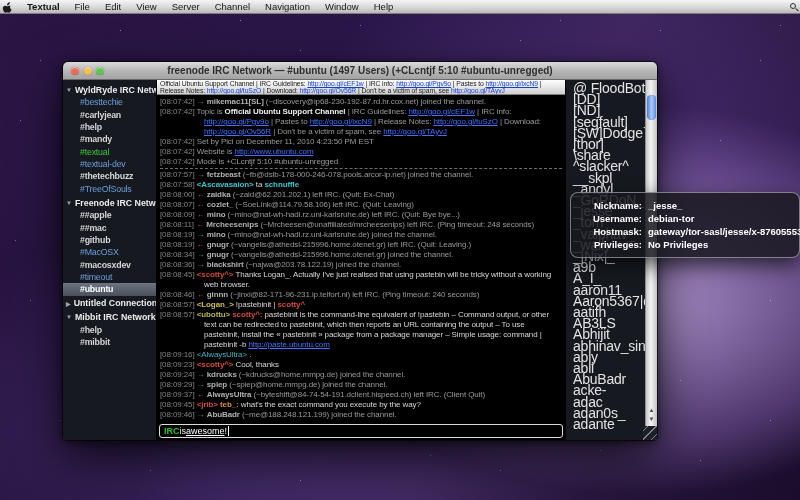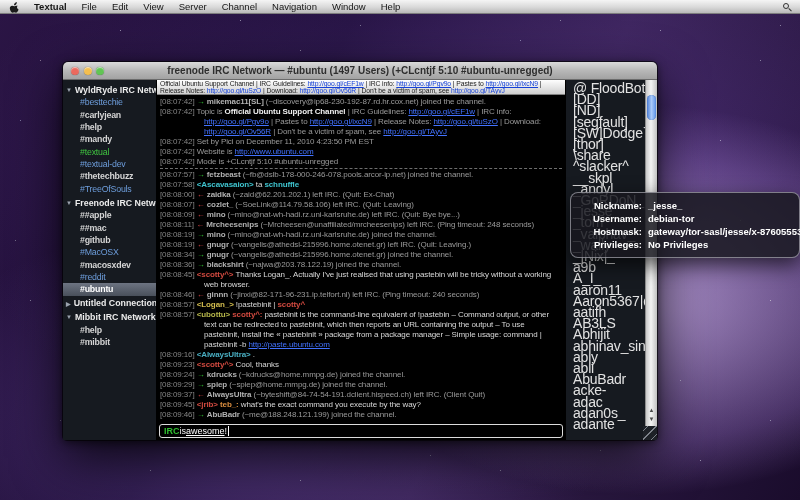--- a/index.html
+++ b/index.html
@@ -16,21 +16,21 @@
   .stars { position:absolute; top:0; left:0; width:1px; height:1px; background:#fff; border-radius:50%; opacity:.75;
     box-shadow: 40px 60px #cbc,120px 30px #dde,200px 90px #bbe,300px 50px #ccd,420px 70px #dce,
       520px 40px #cce,640px 90px #eef,720px 140px #dde,760px 60px #ccd,80px 180px #bbd,30px 300px #ccd,
       60px 420px #bbc,150px 470px #ccd,300px 480px #dde,500px 470px #ccd,700px 460px #dde,770px 300px #eee,
       740px 220px #ccd,680px 380px #dde,240px 20px #dde,360px 25px #bbc,560px 20px #ccd,660px 30px #dde,
       780px 25px #ccd,20px 120px #bbd,15px 240px #aab,770px 420px #ccd,600px 450px #bbc,430px 455px #ccd; }
 
   
   .menubar { position:absolute; top:0; left:0; right:0; height:14px; z-index:10;
     background:linear-gradient(#f5f5f5,#d9d9d9 55%,#b9b9b9); border-bottom:1px solid #7d7d7d;
-    display:flex; align-items:center; padding:0 9px; gap:15px; font-size:9.5px; color:#151515; }
+    display:flex; align-items:center; padding:0 2px; gap:15px; font-size:9.5px; color:#151515; }
   .menu-item { white-space:nowrap; }
   .menu-item.app-name { font-weight:bold; }
   .apple { display:flex; align-items:center; }
   .spotlight { margin-left:auto; position:relative; width:8px; height:8px; }
   .spotlight i { position:absolute; left:0; top:0; width:6px; height:6px; border:1.4px solid #333; border-radius:50%; }
   .spotlight b { position:absolute; left:5px; top:6px; width:3.5px; height:1.4px; background:#333; transform:rotate(45deg); }
 
   
   .window { position:absolute; left:63px; top:62px; width:594px; height:378px; z-index:20;
     border-radius:5px 5px 4px 4px; background:#000; display:flex; flex-direction:column;
@@ -70,21 +70,21 @@
   .sg-sn { color:#b2b2b2; font-weight:bold; }
   .sg-j { color:#2fbe2f; font-weight:bold; }
   .sg-p { color:#e04545; font-weight:bold; }
   .sg-lnk { color:#4272ff; text-decoration:underline; }
   .sg-w { color:#d8d8d8; }
   .sg-bw { color:#f0f0f0; font-weight:bold; }
   .sg-nr { color:#d0493f; font-weight:bold; }
   .sg-nc { color:#3fc4cf; font-weight:bold; }
   .sg-ny { color:#d2bc4e; font-weight:bold; }
   .sg-no { color:#b5b54a; font-weight:bold; }
-  .sg-nt { color:#49aec2; font-weight:bold; }
+  .sg-nt { color:#49aec2; font-weight:normal; }
   .sg-mn { color:#d98d3f; font-weight:bold; }
   .sg-mr { color:#d0493f; font-weight:bold; }
   .sg-hl { color:#3fc4cf; font-weight:bold; }
 
   .inputbar { flex:0 0 17px; position:relative; background:#000; }
   .inputbox { position:absolute; left:2px; right:2px; top:1px; bottom:2px; border:1px solid #dcdcdc;
     border-radius:3px; background:#000; display:flex; align-items:center; padding:0 4px;
     font-size:9px; color:#fff; white-space:nowrap; overflow:hidden; }
   .in-g { color:#2fbe2f; font-weight:bold; }
   .in-pl { color:#f2f2f2; }
@@ -167,21 +167,21 @@
         <div class="side-item c-blue">#TreeOfSouls</div>
         <div class="side-header">
           <span class="tri">▼</span>
           <span>Freenode IRC Network</span>
         </div>
         <div class="side-item c-plain">##apple</div>
         <div class="side-item c-plain">##mac</div>
         <div class="side-item c-plain">#github</div>
         <div class="side-item c-blue">#MacOSX</div>
         <div class="side-item c-plain">#macosxdev</div>
-        <div class="side-item c-blue">#reddit</div>
+        <div class="side-item c-blue">#timeout</div>
         <div class="side-item c-plain selected">#ubuntu</div>
         <div class="side-header">
           <span class="tri">▶</span>
           <span>Untitled Connection</span>
         </div>
         <div class="side-header">
           <span class="tri">▼</span>
           <span>Mibbit IRC Network</span>
         </div>
         <div class="side-item c-plain">#help</div>

